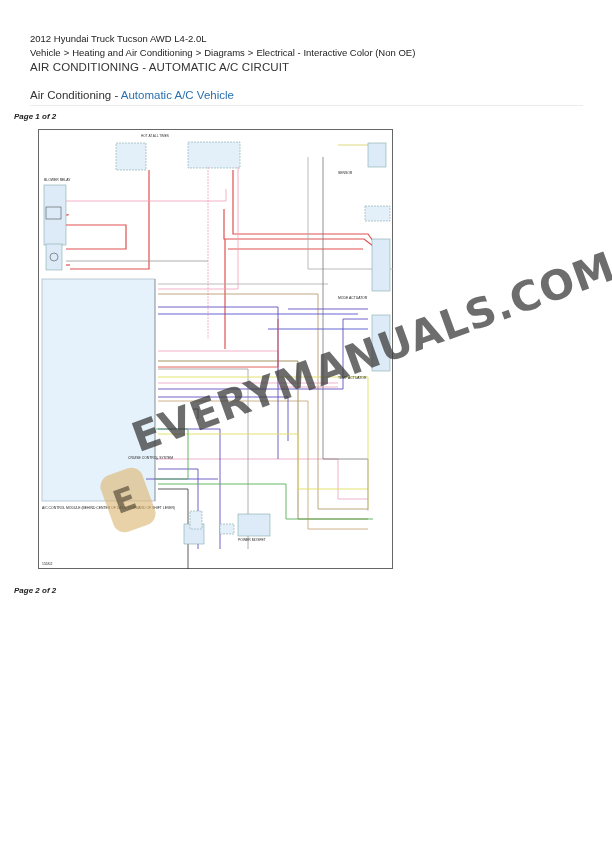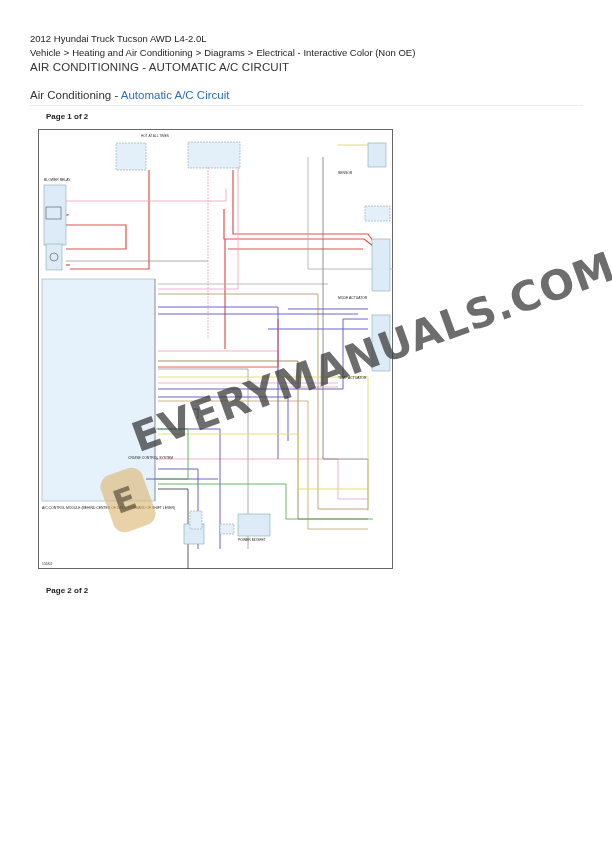--- a/index.html
+++ b/index.html
@@ -5,21 +5,21 @@
   html, body { margin: 0; padding: 0; background: #ffffff; }
   body { width: 612px; height: 866px; position: relative; overflow: hidden;
          font-family: "Liberation Sans", sans-serif; color: #222; }
   .vehicle { position: absolute; left: 30px; top: 33px; font-size: 9.5px; color: #222; }
   .crumbs { position: absolute; left: 30px; top: 47px; font-size: 9.5px; color: #222; white-space: nowrap; }
   .crumbs .sep { margin: 0 3px; }
   .doc-title { position: absolute; left: 30px; top: 61px; font-size: 11.5px; color: #333; letter-spacing: 0.1px; }
   .section-title { position: absolute; left: 30px; top: 89px; font-size: 11.5px; color: #333; }
   .section-title .link { color: #2a6fb0; }
   .divider { position: absolute; left: 30px; top: 105px; width: 553px; height: 1px; background: #ececec; }
-  .page-label { position: absolute; left: 46px; font-size: 8px; color: #222; font-weight: 600; }
+  .page-label { position: absolute; left: 14px; font-size: 8px; color: #222; font-weight: 600; font-style: italic; }
   .p1 { top: 112px; }
   .p2 { top: 586px; }
   .diagram { position: absolute; left: 38px; top: 129px; width: 355px; height: 440px; }
   .diagram svg { display: block; }
   .diag-text { font-family: "Liberation Sans", sans-serif; font-size: 3.2px; fill: #333; }
   .diag-label { font-family: "Liberation Sans", sans-serif; font-size: 3.4px; fill: #222; }
   .watermark { position: absolute; left: 100px; top: 330px; width: 460px; height: 230px; pointer-events: none; }
   .wm-text { position: absolute; left: 42px; top: 84px; font-family: "DejaVu Sans", sans-serif; font-weight: bold;
              font-size: 41px; color: rgba(60,60,60,0.75); transform: rotate(-20deg); transform-origin: left bottom;
              white-space: nowrap; letter-spacing: 1px; }
@@ -33,21 +33,21 @@
 
 <div class="vehicle">2012 Hyundai Truck Tucson AWD L4-2.0L</div>
 
 <div class="crumbs">
   <span>Vehicle</span><span class="sep">&gt;</span><span>Heating and Air Conditioning</span><span class="sep">&gt;</span><span>Diagrams</span><span class="sep">&gt;</span><span>Electrical - Interactive Color (Non OE)</span>
 </div>
 
 <div class="doc-title">AIR CONDITIONING - AUTOMATIC A/C CIRCUIT</div>
 
 <div class="section-title">
-  <span>Air Conditioning - </span><span class="link">Automatic A/C Circuit</span>
+  <span>Air Conditioning - </span><span class="link">Automatic A/C Vehicle</span>
 </div>
 <div class="divider"></div>
 
 <div class="page-label p1">Page 1 of 2</div>
 
 <div class="diagram">
   <svg width="355" height="440" viewBox="0 0 355 440" xmlns="http://www.w3.org/2000/svg">
     <rect x="0.5" y="0.5" width="354" height="439" fill="#fff" stroke="#666" stroke-width="1"></rect>
 
     <rect x="78" y="14" width="30" height="27" fill="#e3f0fa" stroke="#8aa" stroke-dasharray="2,1" stroke-width="0.6"></rect>

